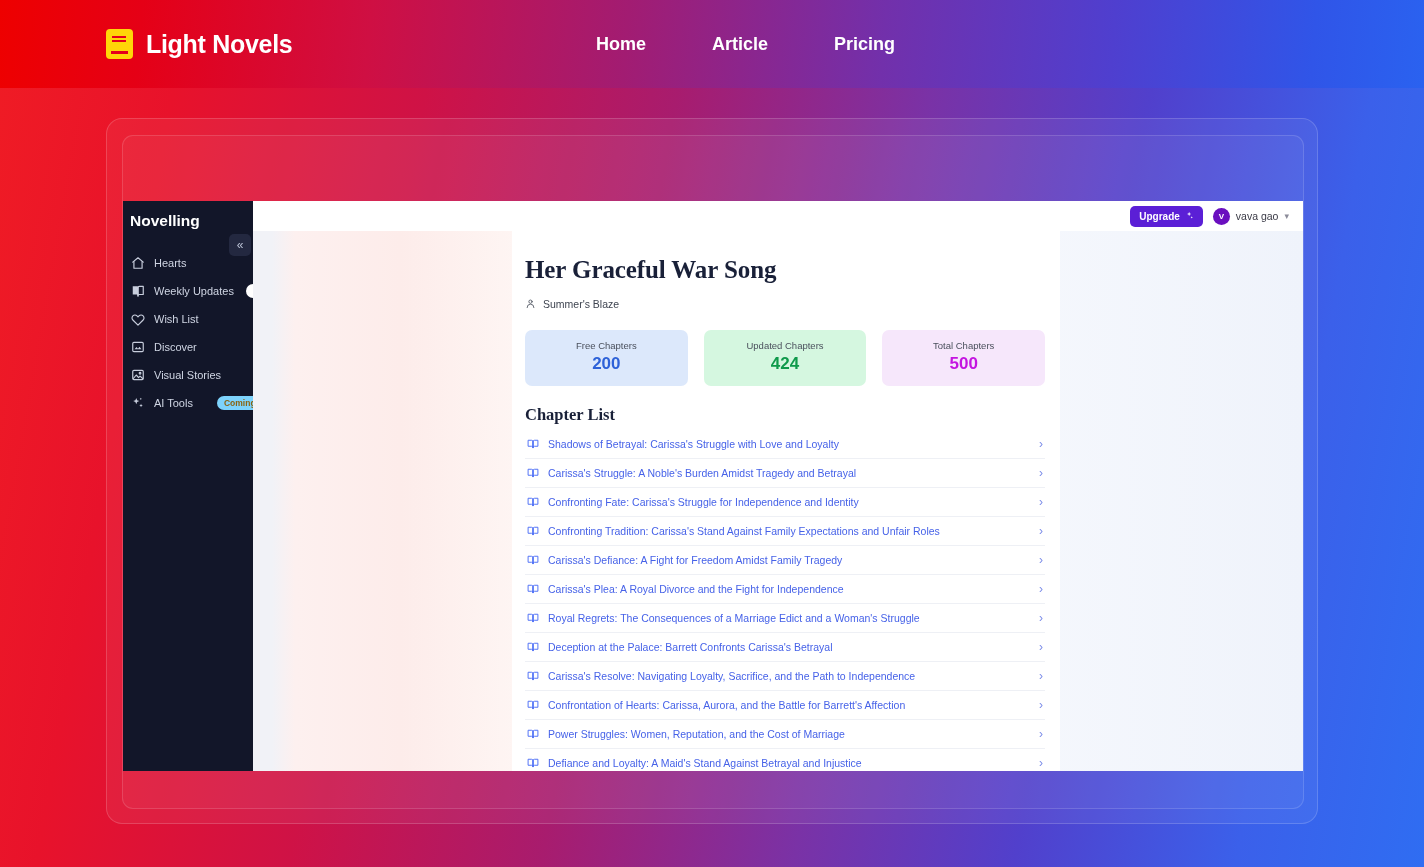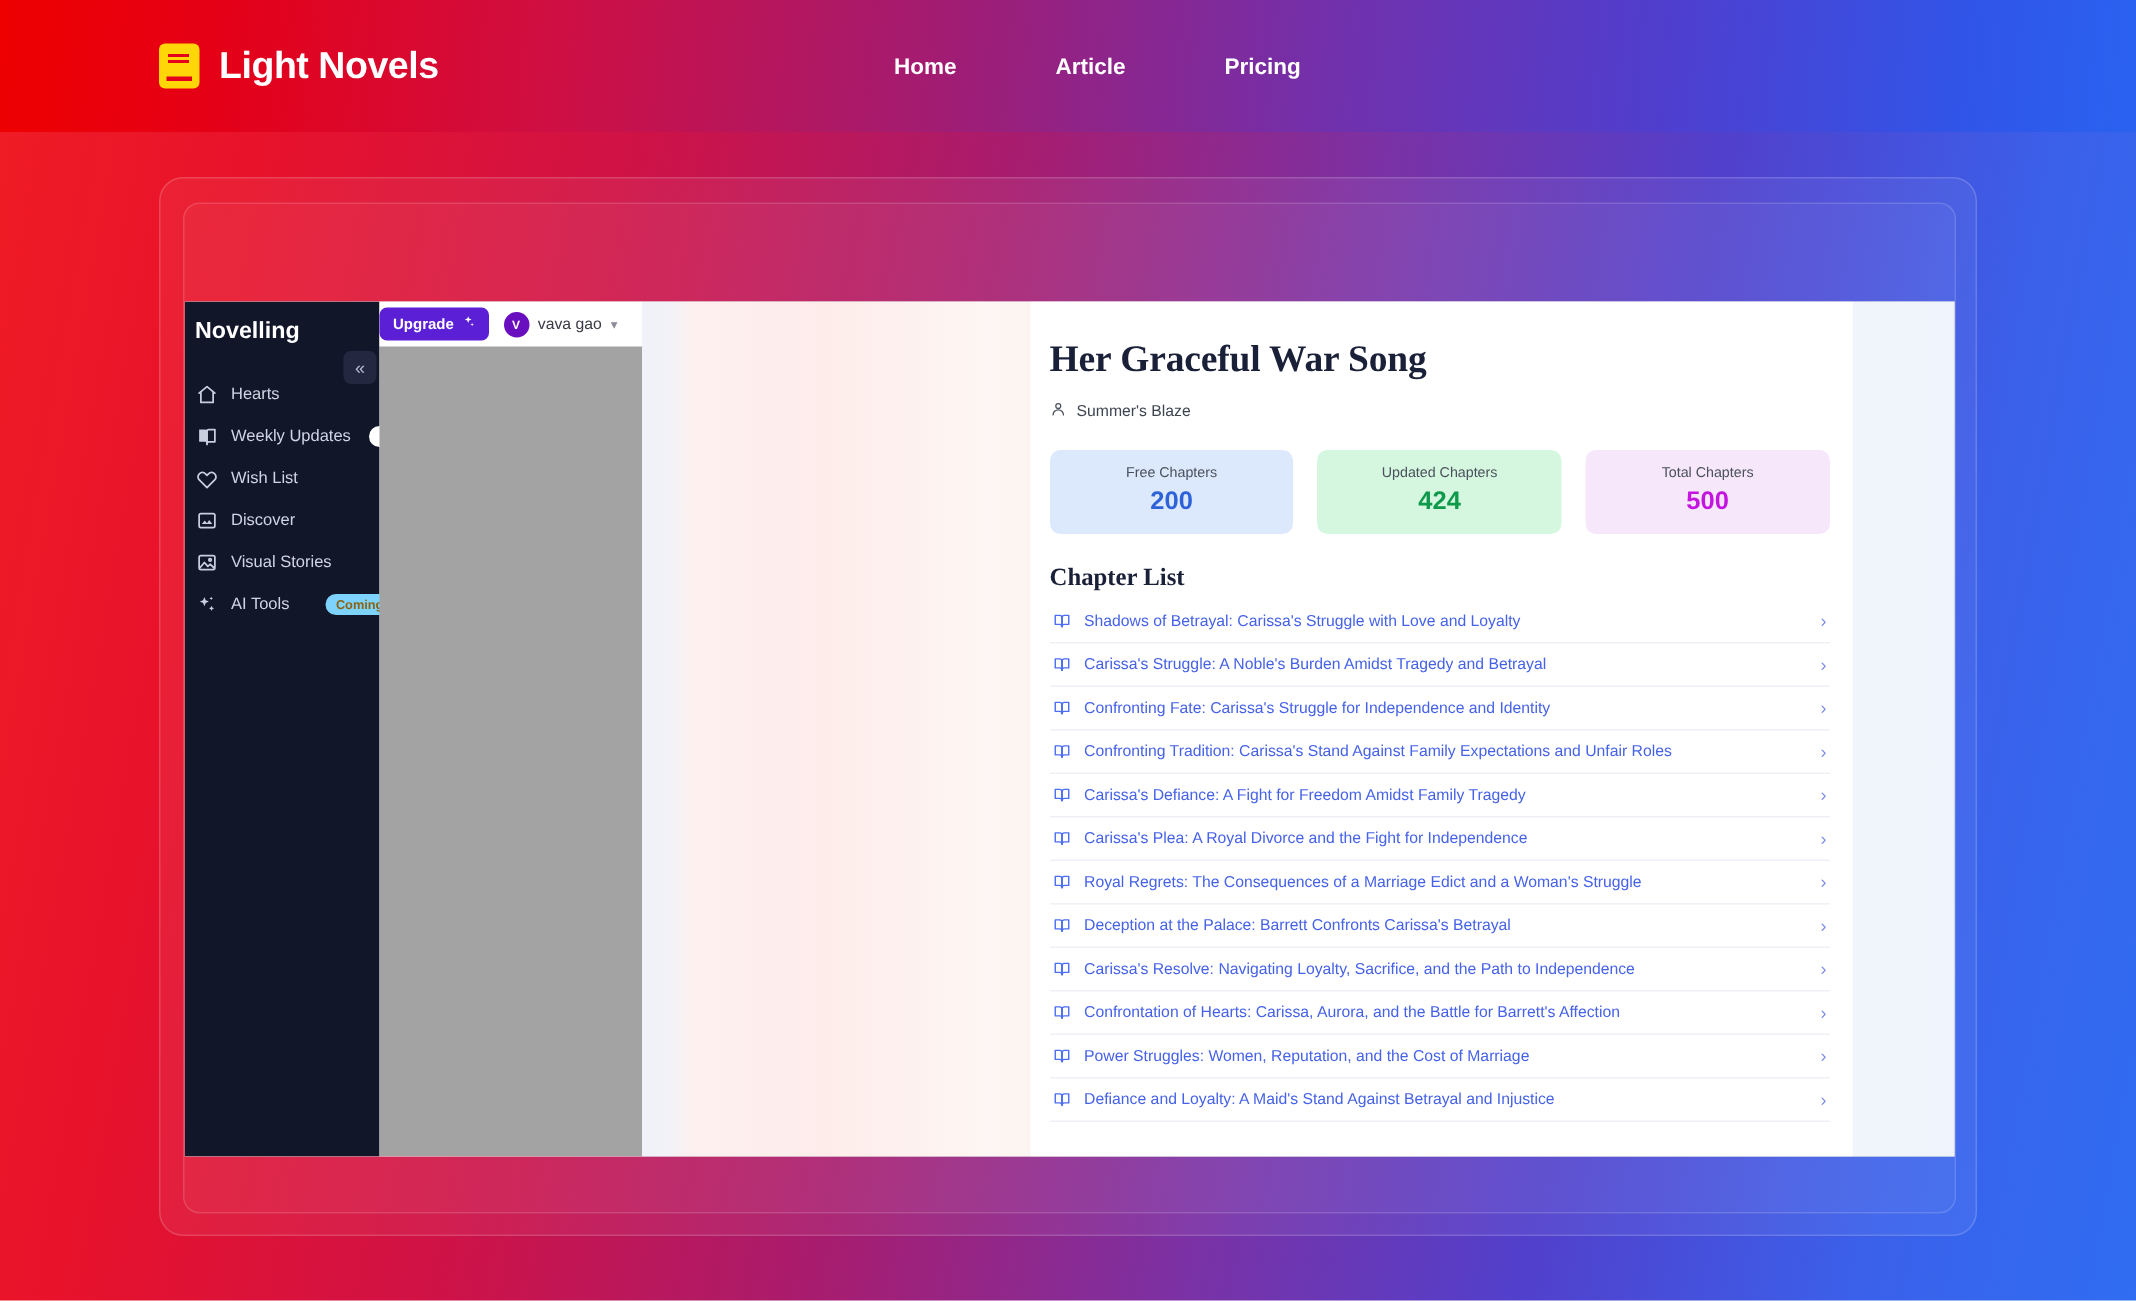--- a/index.html
+++ b/index.html
@@ -83,21 +83,21 @@
   }
 
   .nav-links {
     position: absolute;
     left: 596px;
     display: flex;
     gap: 66px;
   }
   .nav-link {
     color: #ffffff;
-    font-size: 15px;
+    font-size: 18px;
     font-weight: bold;
     text-decoration: none;
     cursor: pointer;
   }
 
   .cta-btn {
     position: absolute;
     right: 102px;
     background: #FFD608;
     color: #161616;
@@ -218,21 +218,22 @@
     line-height: 1;
     margin-left: 15px;
     white-space: nowrap;
   }
 
   
   .main {
     flex: 1;
     position: relative;
     display: flex;
-    background: #a3a3a3;
+    flex-direction: column;
+    background: #be185d;
   }
 
   .topbar {
     height: 30px;
     flex: none;
     background: #ffffff;
     display: flex;
     align-items: center;
     justify-content: flex-end;
     padding-right: 16px;

